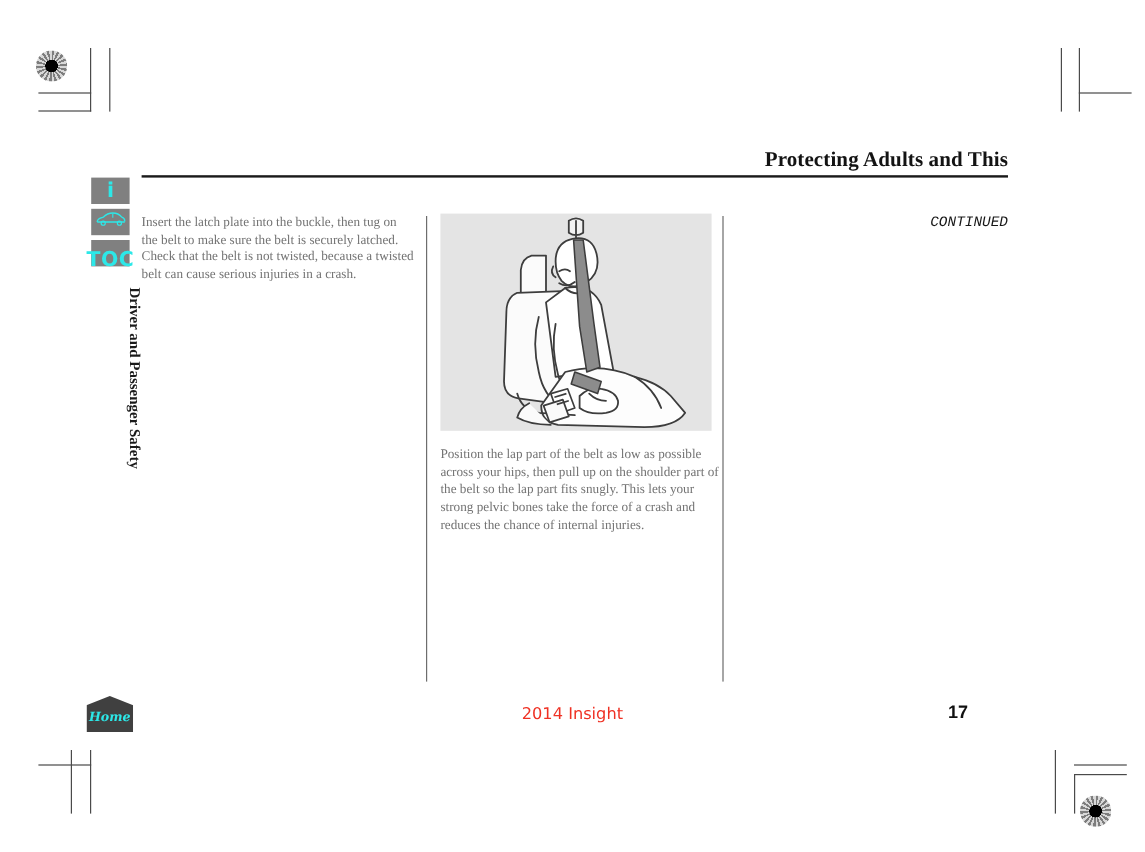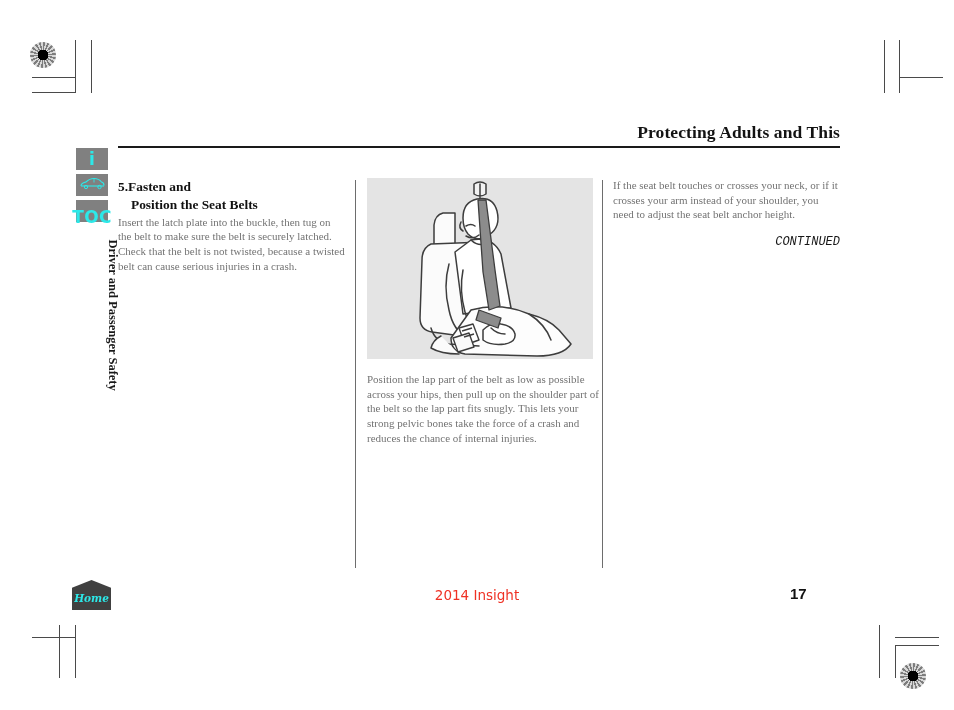--- a/index.html
+++ b/index.html
@@ -300,24 +300,20 @@
     <div class="title">Protecting Adults and This</div>
     <div class="rule"></div>
   </div>
 
   <div id="body-cols">
 
     <div class="divider div-1"></div>
     <div class="divider div-2"></div>
 
     <div class="col col-1">
-      <div class="step-head">
-        <span>5.Fasten and</span>
-        <span class="ln2">Position the Seat Belts</span>
-      </div>
       <p class="body-txt">Insert the latch plate into the buckle, then tug on the belt to make sure the belt is securely latched. Check that the belt is not twisted, because a twisted belt can cause serious injuries in a crash.</p>
     </div>
 
     <div class="col col-2">
       <div class="figure">
         <svg width="226" height="181" viewBox="0 0 226 181">
           <g fill="#ffffff" stroke="#3d3d3d" stroke-width="1.5" stroke-linejoin="round" stroke-linecap="round">
 
             <path d="M113 6 L113 22 M107 6 q6 -4 12 0 l0 10 q-6 4 -12 0 Z" fill="#f2f2f2"></path>
 
@@ -361,21 +357,20 @@
             <path d="M95 153 l10 -3" fill="none"></path>
             <path d="M97 159 l10 -3" fill="none"></path>
           </g>
         </svg>
       </div>
       <p class="body-txt">Position the lap part of the belt as low as possible across your hips, then pull up on the shoulder part of the belt so the lap part fits snugly. This lets your strong pelvic bones take the force of a crash and reduces the chance of internal injuries.</p>
     </div>
 
     <div class="col col-3">
 
-      <p class="body-txt">If the seat belt touches or crosses your neck, or if it crosses your arm instead of your shoulder, you need to adjust the seat belt anchor height.</p>
       <div class="continued">CONTINUED</div>
     </div>
   </div>
 
   <div id="footer">
     <div id="home-button">
       <div class="house">
         <span class="htxt">Home</span>
       </div>
     </div>

